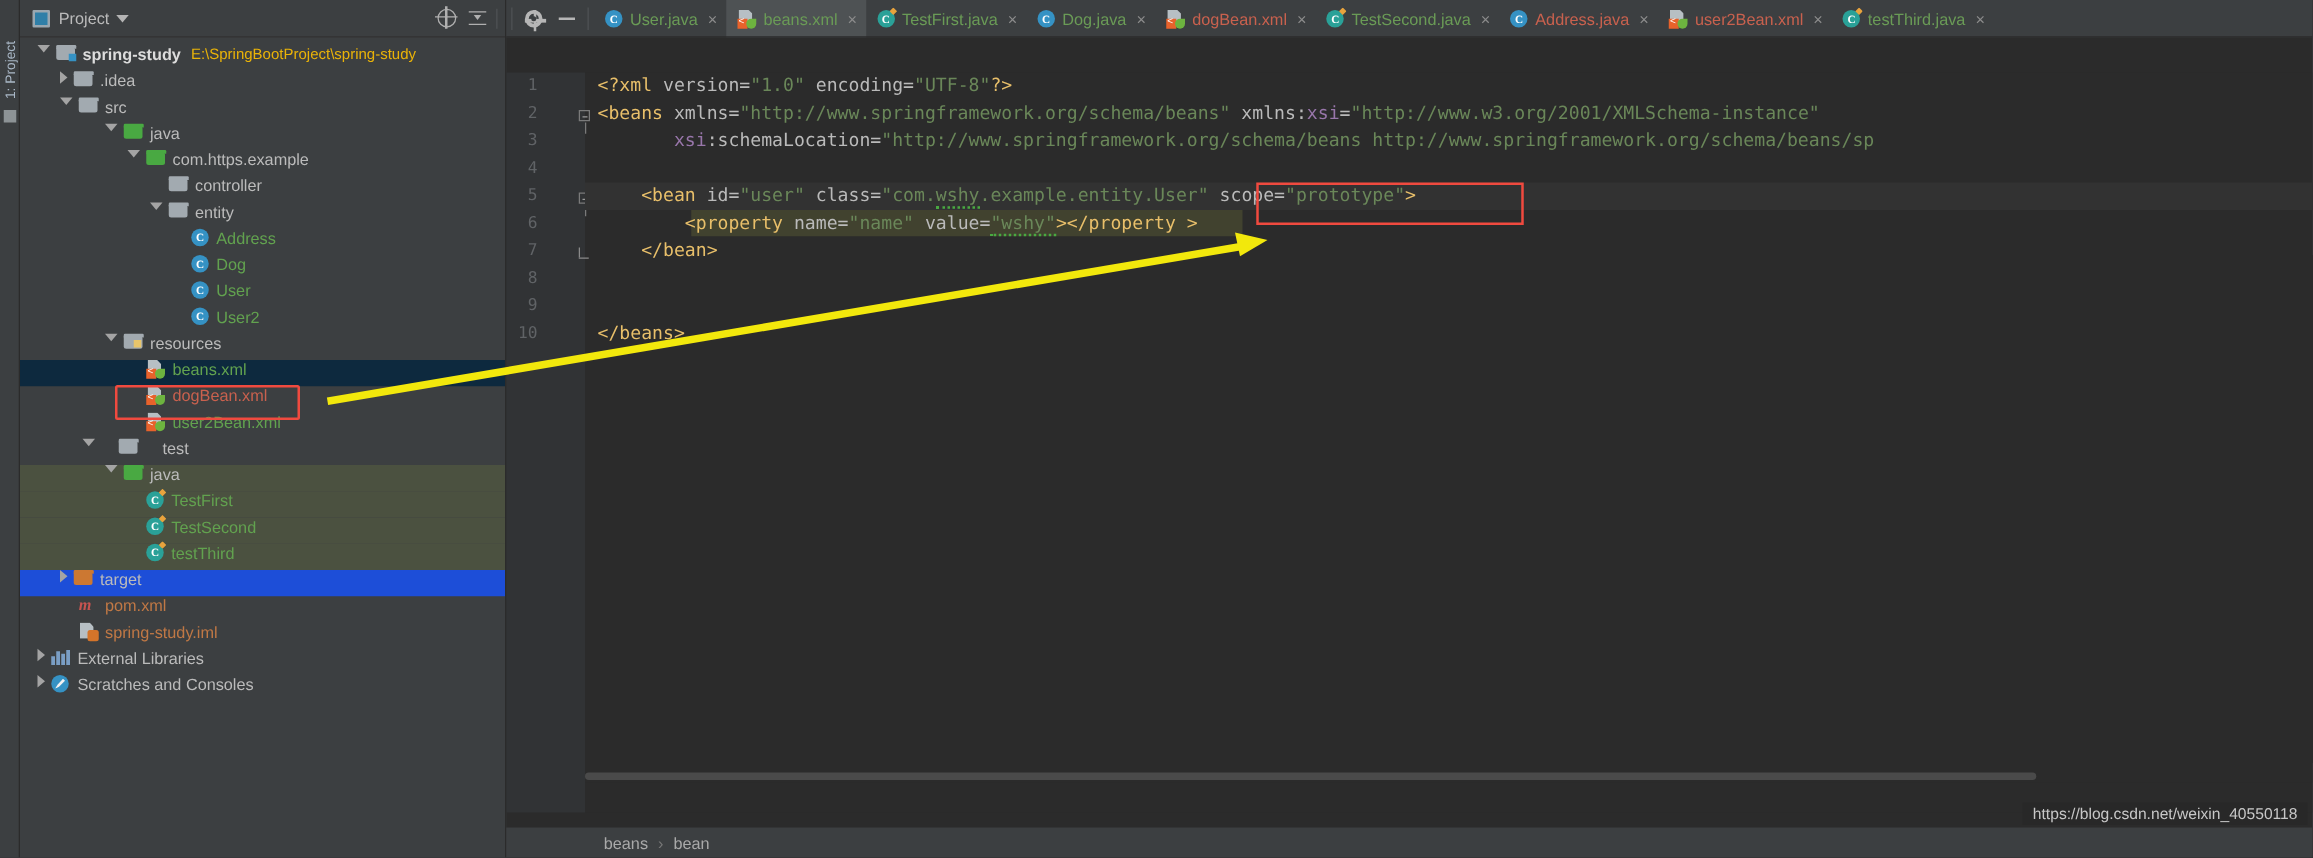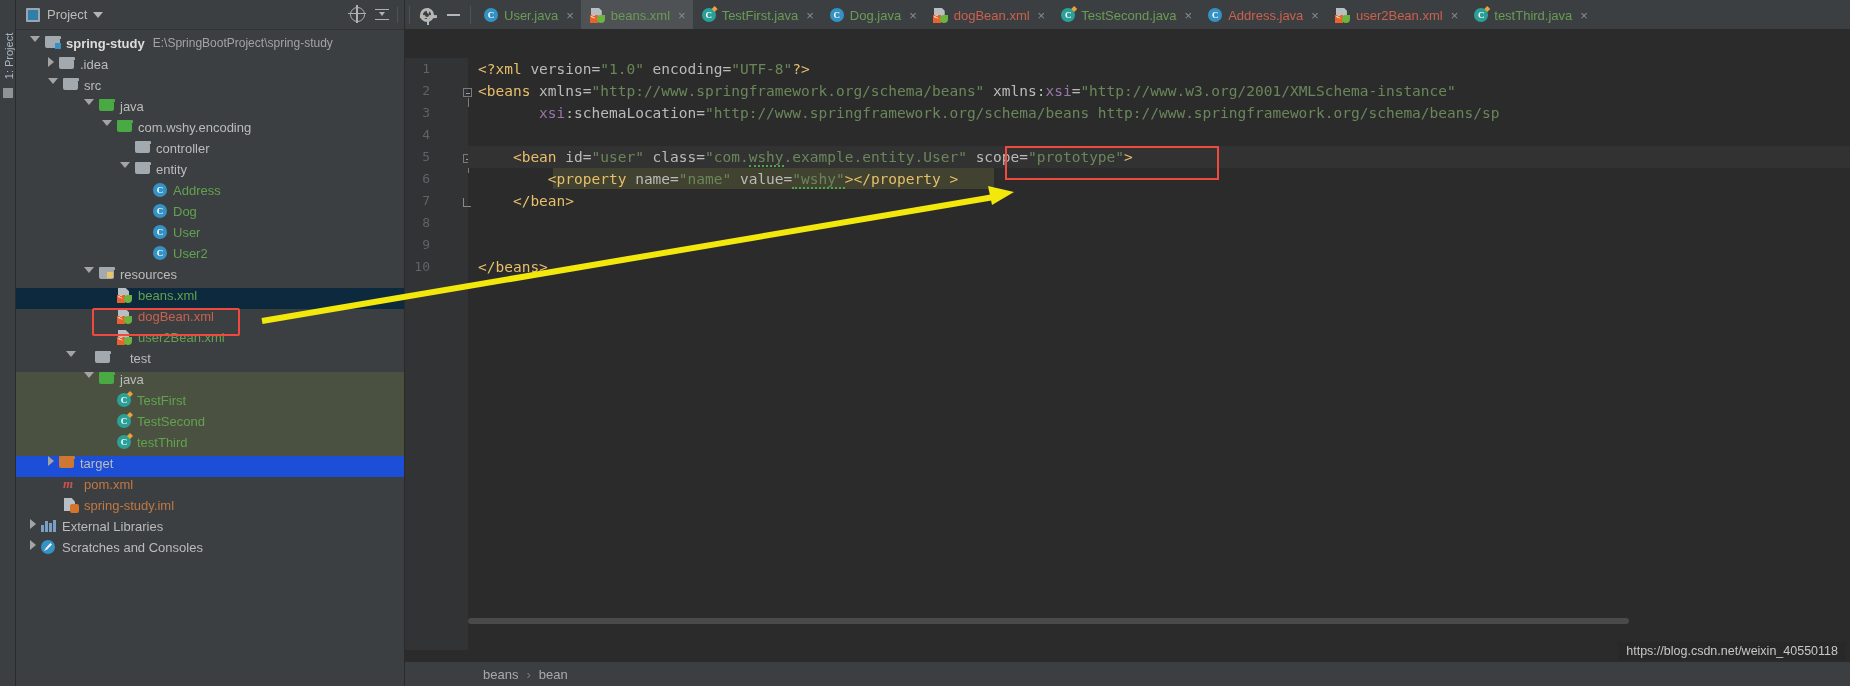--- a/index.html
+++ b/index.html
@@ -146,21 +146,21 @@
     border-radius: 50%; background: #3592c4; }
   .ic-scratch .c:after { content: ""; position: absolute; left: 3px; top: 3px;
     width: 8px; height: 8px; background: #f2f2f2;
     clip-path: polygon(0 100%, 25% 60%, 80% 0, 100% 20%, 40% 80%); }
 
   .lbl { color: #bbbbbb; }
   .lbl.bold { font-weight: bold; color: #dddddd; }
   .lbl.green { color: #62a24f; }
   .lbl.red { color: #c9614e; }
   .lbl.orange { color: #c07845; }
-  .path { color: #a3a3a3; margin-left: 8px; font-size: 12px; }
+  .path { color: #eab308; margin-left: 8px; font-size: 12px; }
 
   .sel-outline {
     position: absolute; border: 2.5px solid #f04a3f; border-radius: 2px;
     pointer-events: none;
   }
 
   
   .editor { position: absolute; left: 405px; top: 0; right: 0; bottom: 0; background: #2b2b2b; }
 
   .tabbar {
@@ -354,21 +354,21 @@
             <span class="body"></span>
           </span>
           <span class="lbl">java</span>
         </div>
         <div class="tree-row" style="padding-left: 86px;">
           <span class="arrow down"></span>
           <span class="ic ic-folder green">
             <span class="tab"></span>
             <span class="body"></span>
           </span>
-          <span class="lbl">com.wshy.encoding</span>
+          <span class="lbl">com.https.example</span>
         </div>
         <div class="tree-row" style="padding-left: 104px;">
           <span class="arrow none"></span>
           <span class="ic ic-folder">
             <span class="tab"></span>
             <span class="body"></span>
           </span>
           <span class="lbl">controller</span>
         </div>
         <div class="tree-row" style="padding-left: 104px;">

